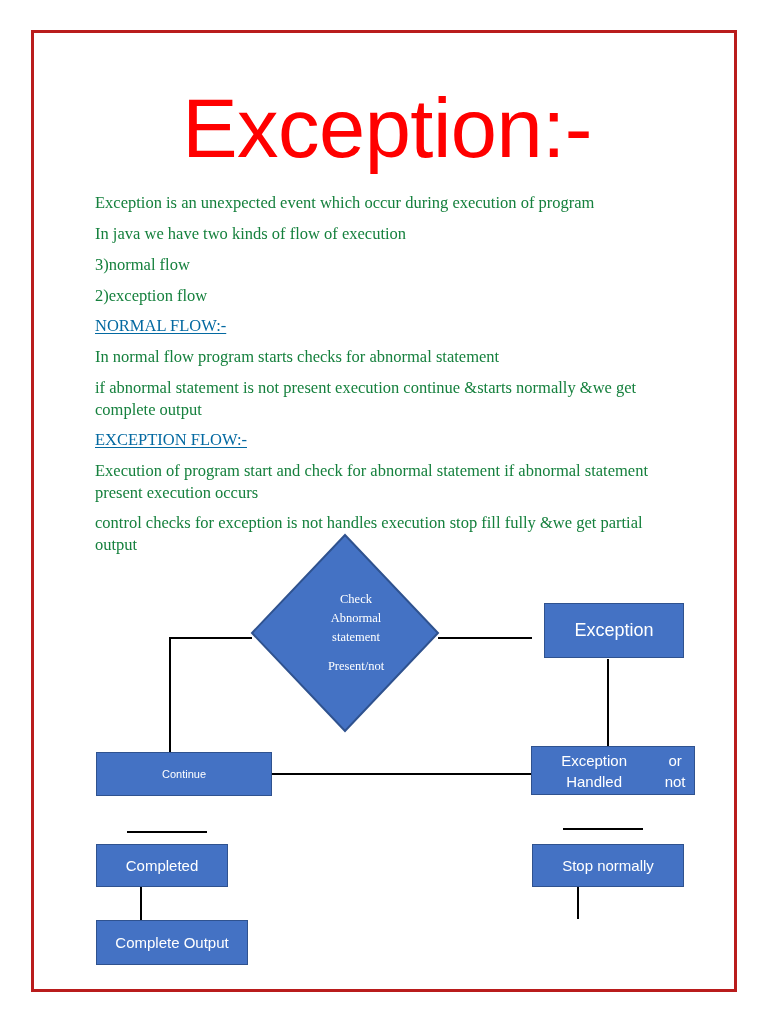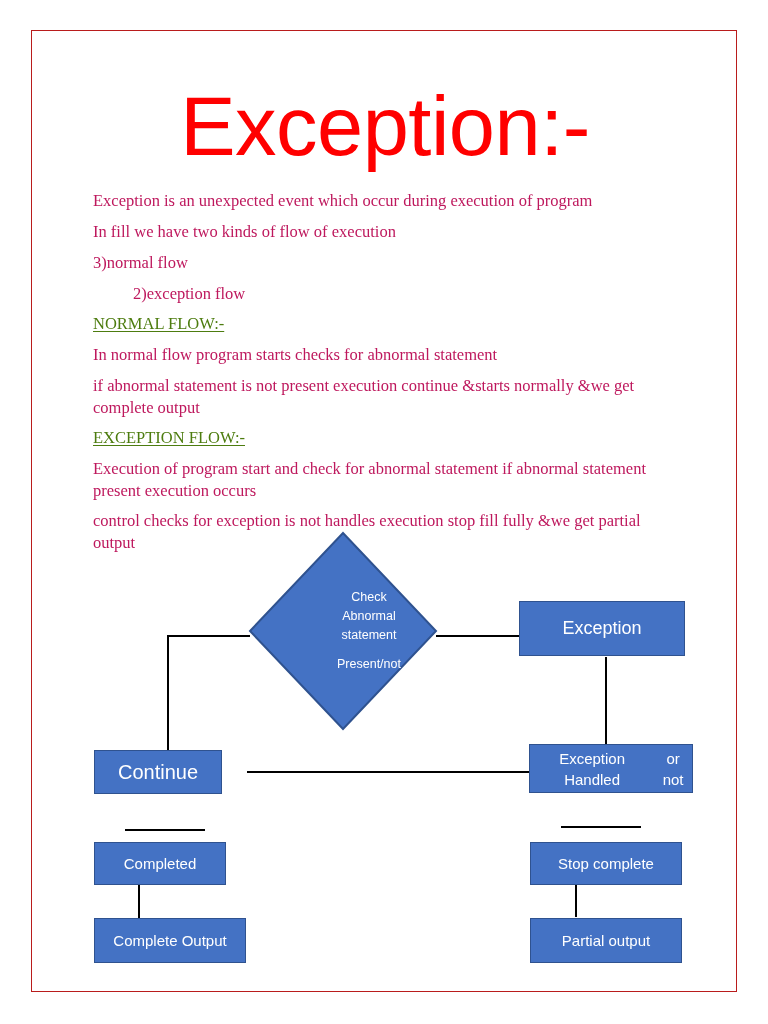--- a/index.html
+++ b/index.html
@@ -15,21 +15,21 @@
     font-family: "Liberation Serif", serif;
   }
 
   
   #page-sheet {
     position: absolute;
     left: 31px;
     top: 30px;
     width: 706px;
     height: 962px;
-    border: 1px solid #b91c1c;
+    border: 3px solid #b91c1c;
     box-sizing: border-box;
     background: #ffffff;
   }
 
   
   #doc-title {
     position: absolute;
     left: 0;
     top: 52px;
     width: 706px;
@@ -44,29 +44,29 @@
   }
 
   
   .para {
     position: absolute;
     left: 61px;
     width: 590px;
     font-family: "Liberation Serif", serif;
     font-size: 16.5px;
     line-height: 22px;
-    color: #be185d;
+    color: #15803d;
   }
   .sec-head {
     position: absolute;
     left: 61px;
     font-family: "Liberation Serif", serif;
     font-size: 16.5px;
     line-height: 22px;
-    color: #4d7c0f;
+    color: #0369a1;
     text-decoration: underline;
     text-underline-offset: 2px;
     white-space: nowrap;
   }
 
   
   #flowchart {
     position: absolute;
     left: 0;
     top: 0;
@@ -102,49 +102,49 @@
     width: 190px;
     height: 200px;
     pointer-events: auto;
   }
   #node-diamond .dia-shape {
     position: absolute;
     inset: 0;
   }
   #node-diamond .dia-text {
     position: absolute;
-    left: 15px;
+    left: 0;
     top: 0;
     width: 190px;
     height: 200px;
     display: flex;
     flex-direction: column;
     align-items: center;
     justify-content: center;
     color: #ffffff;
-    font-family: Liberation Sans, sans-serif;
+    font-family: Liberation Serif, serif;
     font-size: 12.5px;
     line-height: 19px;
     text-align: center;
     padding-left: 22px;
     box-sizing: border-box;
   }
   #node-diamond .dia-text .gap { height: 10px; }
 </style>
 </head>
 <body>
 
 <div id="page-sheet">
 
   <div id="doc-title">Exception:-</div>
 
   <div class="para" style="top:159px;">Exception is an unexpected event which occur during execution of program</div>
-  <div class="para" style="top:190px;">In fill we have two kinds of flow of execution</div>
+  <div class="para" style="top:190px;">In java we have two kinds of flow of execution</div>
   <div class="para" style="top:221px;">3)normal flow</div>
-  <div class="para" style="top:252px;margin-left:40px;">2)exception flow</div>
+  <div class="para" style="top:252px;">2)exception flow</div>
 
   <div class="sec-head" style="top:282px;">NORMAL FLOW:-</div>
   <div class="para" style="top:313px;">In normal flow program starts checks for abnormal statement</div>
   <div class="para" style="top:344px;">if abnormal statement is not present execution continue &amp;starts normally &amp;we get complete output</div>
 
   <div class="sec-head" style="top:396px;">EXCEPTION FLOW:-</div>
   <div class="para" style="top:427px;">Execution of program start and check for abnormal statement if abnormal statement present execution occurs</div>
   <div class="para" style="top:479px;">control checks for exception is not handles execution stop fill fully &amp;we get partial output</div>
 
   <div id="flowchart">
@@ -171,31 +171,30 @@
       </svg>
       <div class="dia-text">
         <span>Check</span>
         <span>Abnormal</span>
         <span>statement</span>
         <span class="gap"></span>
         <span>Present/not</span>
       </div>
     </div>
 
-    <div class="fc-node" style="left:487px; top:570px; width:166px; height:55px; font-size:18px;">Exception</div>
-
-    <div class="fc-node" style="left:62px; top:719px; width:128px; height:44px; font-size:20px;">Continue</div>
+    <div class="fc-node" style="left:510px; top:570px; width:140px; height:55px; font-size:18px;">Exception</div>
+
+    <div class="fc-node" style="left:62px; top:719px; width:176px; height:44px; font-size:11px;">Continue</div>
 
     <div class="fc-node" style="left:497px; top:713px; width:164px; height:49px; font-size:15px; flex-direction:row; line-height:21px;">
       <span>Exception Handled</span>
       <span>or  not</span>
     </div>
 
     <div class="fc-node" style="left:62px; top:811px; width:132px; height:43px; font-size:15px;">Completed</div>
 
     <div class="fc-node" style="left:62px; top:887px; width:152px; height:45px; font-size:15px;">Complete Output</div>
 
-    <div class="fc-node" style="left:498px; top:811px; width:152px; height:43px; font-size:15px;">Stop complete</div>
-
-    <div class="fc-node" style="left:498px; top:887px; width:152px; height:45px; font-size:15px;">Partial output</div>
+    <div class="fc-node" style="left:498px; top:811px; width:152px; height:43px; font-size:15px;">Stop normally</div>
+
 
   </div>
 </div>
 
 </body></html>

